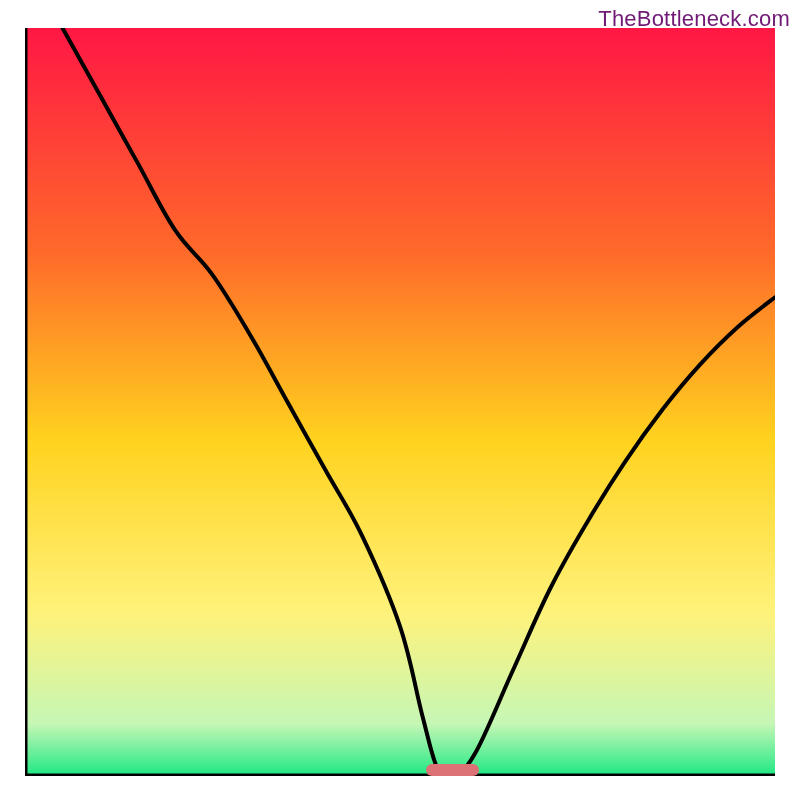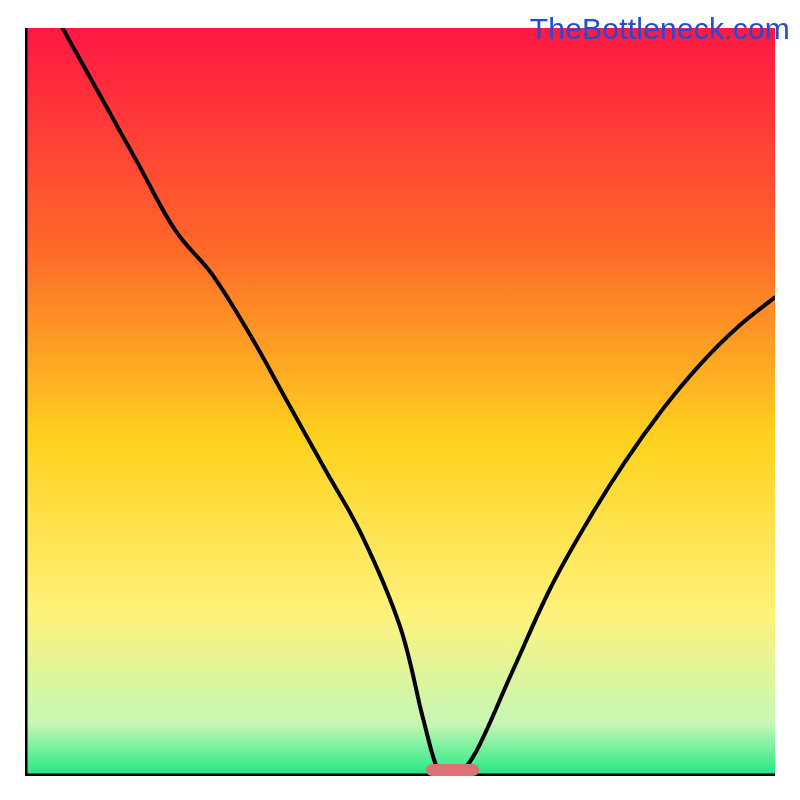--- a/index.html
+++ b/index.html
@@ -11,24 +11,24 @@
     background: #fff;
     font-family: Arial, Helvetica, sans-serif;
   }
   .frame {
     position: relative;
     width: 800px;
     height: 800px;
   }
   .watermark {
     position: absolute;
-    top: 12px;
+    top: 6px;
     right: 10px;
-    color: #1d4ed8;
-    font-size: 30px;
+    color: #701a75;
+    font-size: 22px;
     font-weight: 500;
     letter-spacing: 0.2px;
     z-index: 10;
   }
   .plot {
     position: absolute;
     left: 25px;
     top: 28px;
     width: 750px;
     height: 748px;

